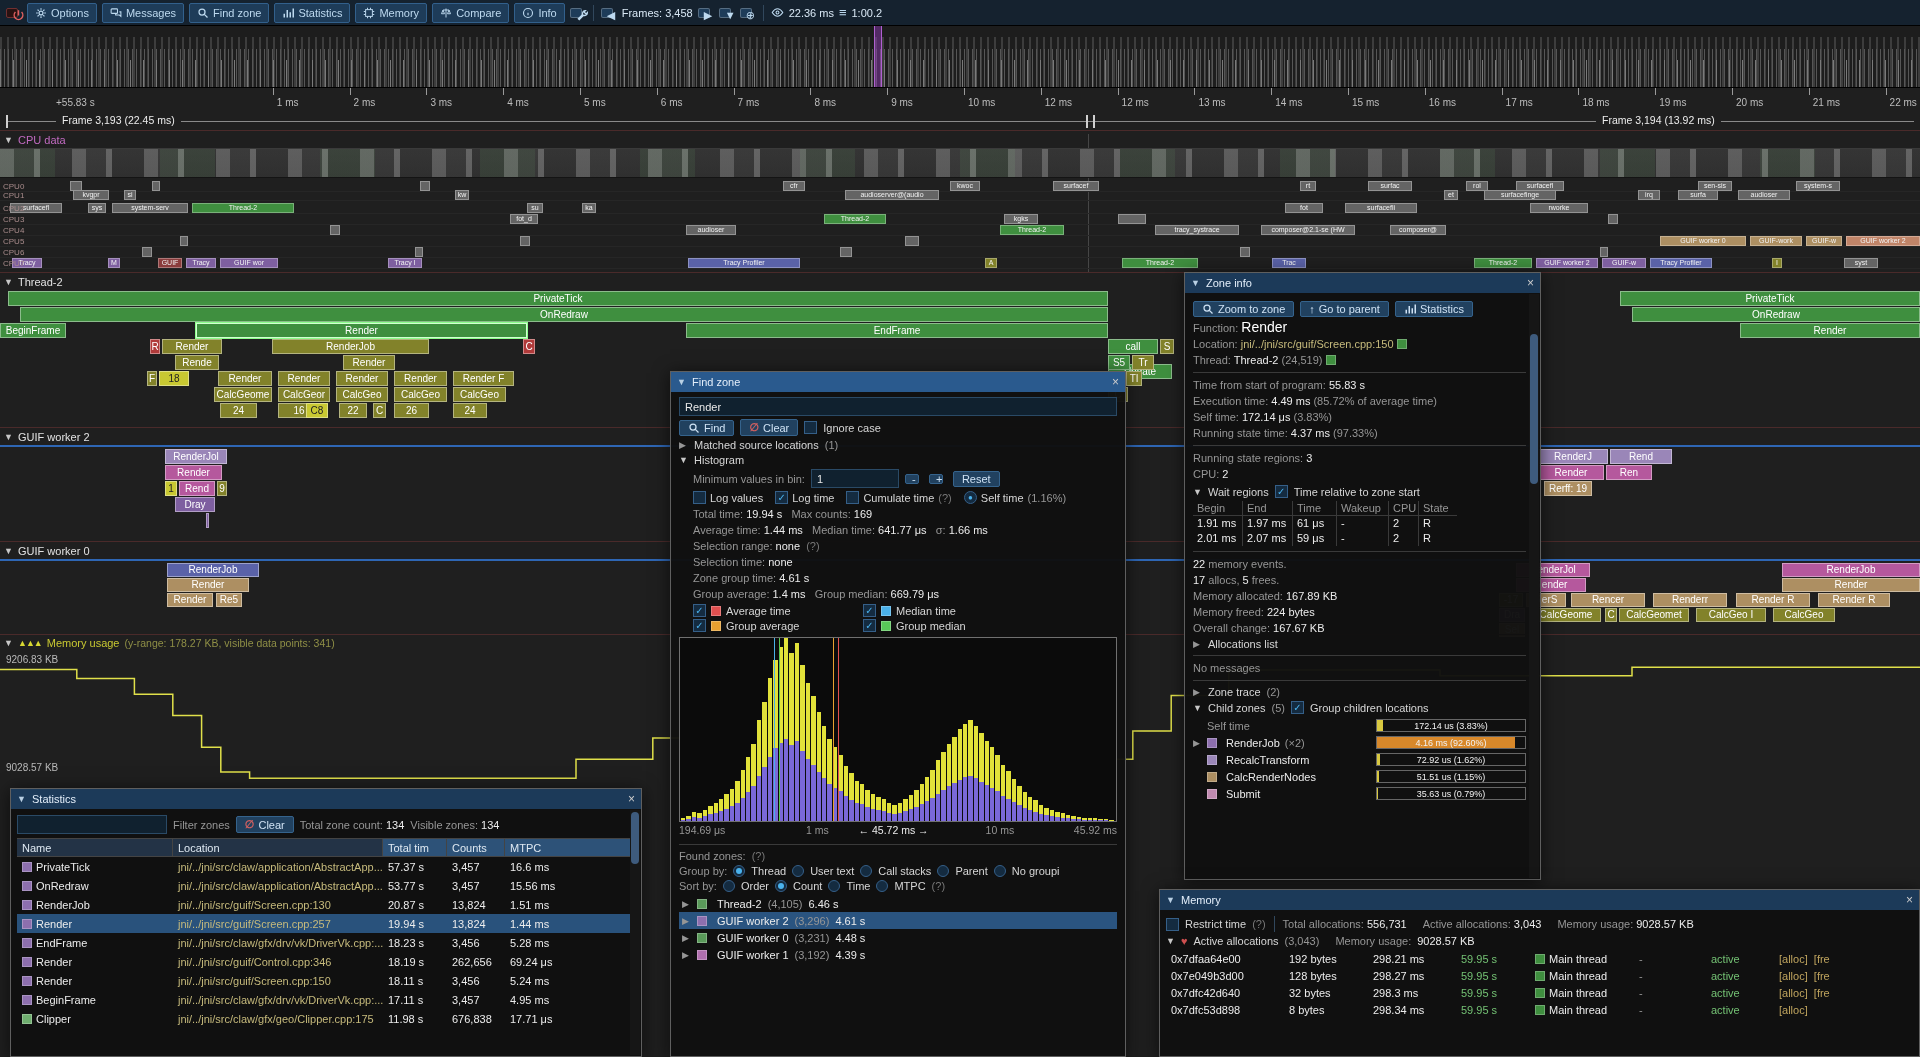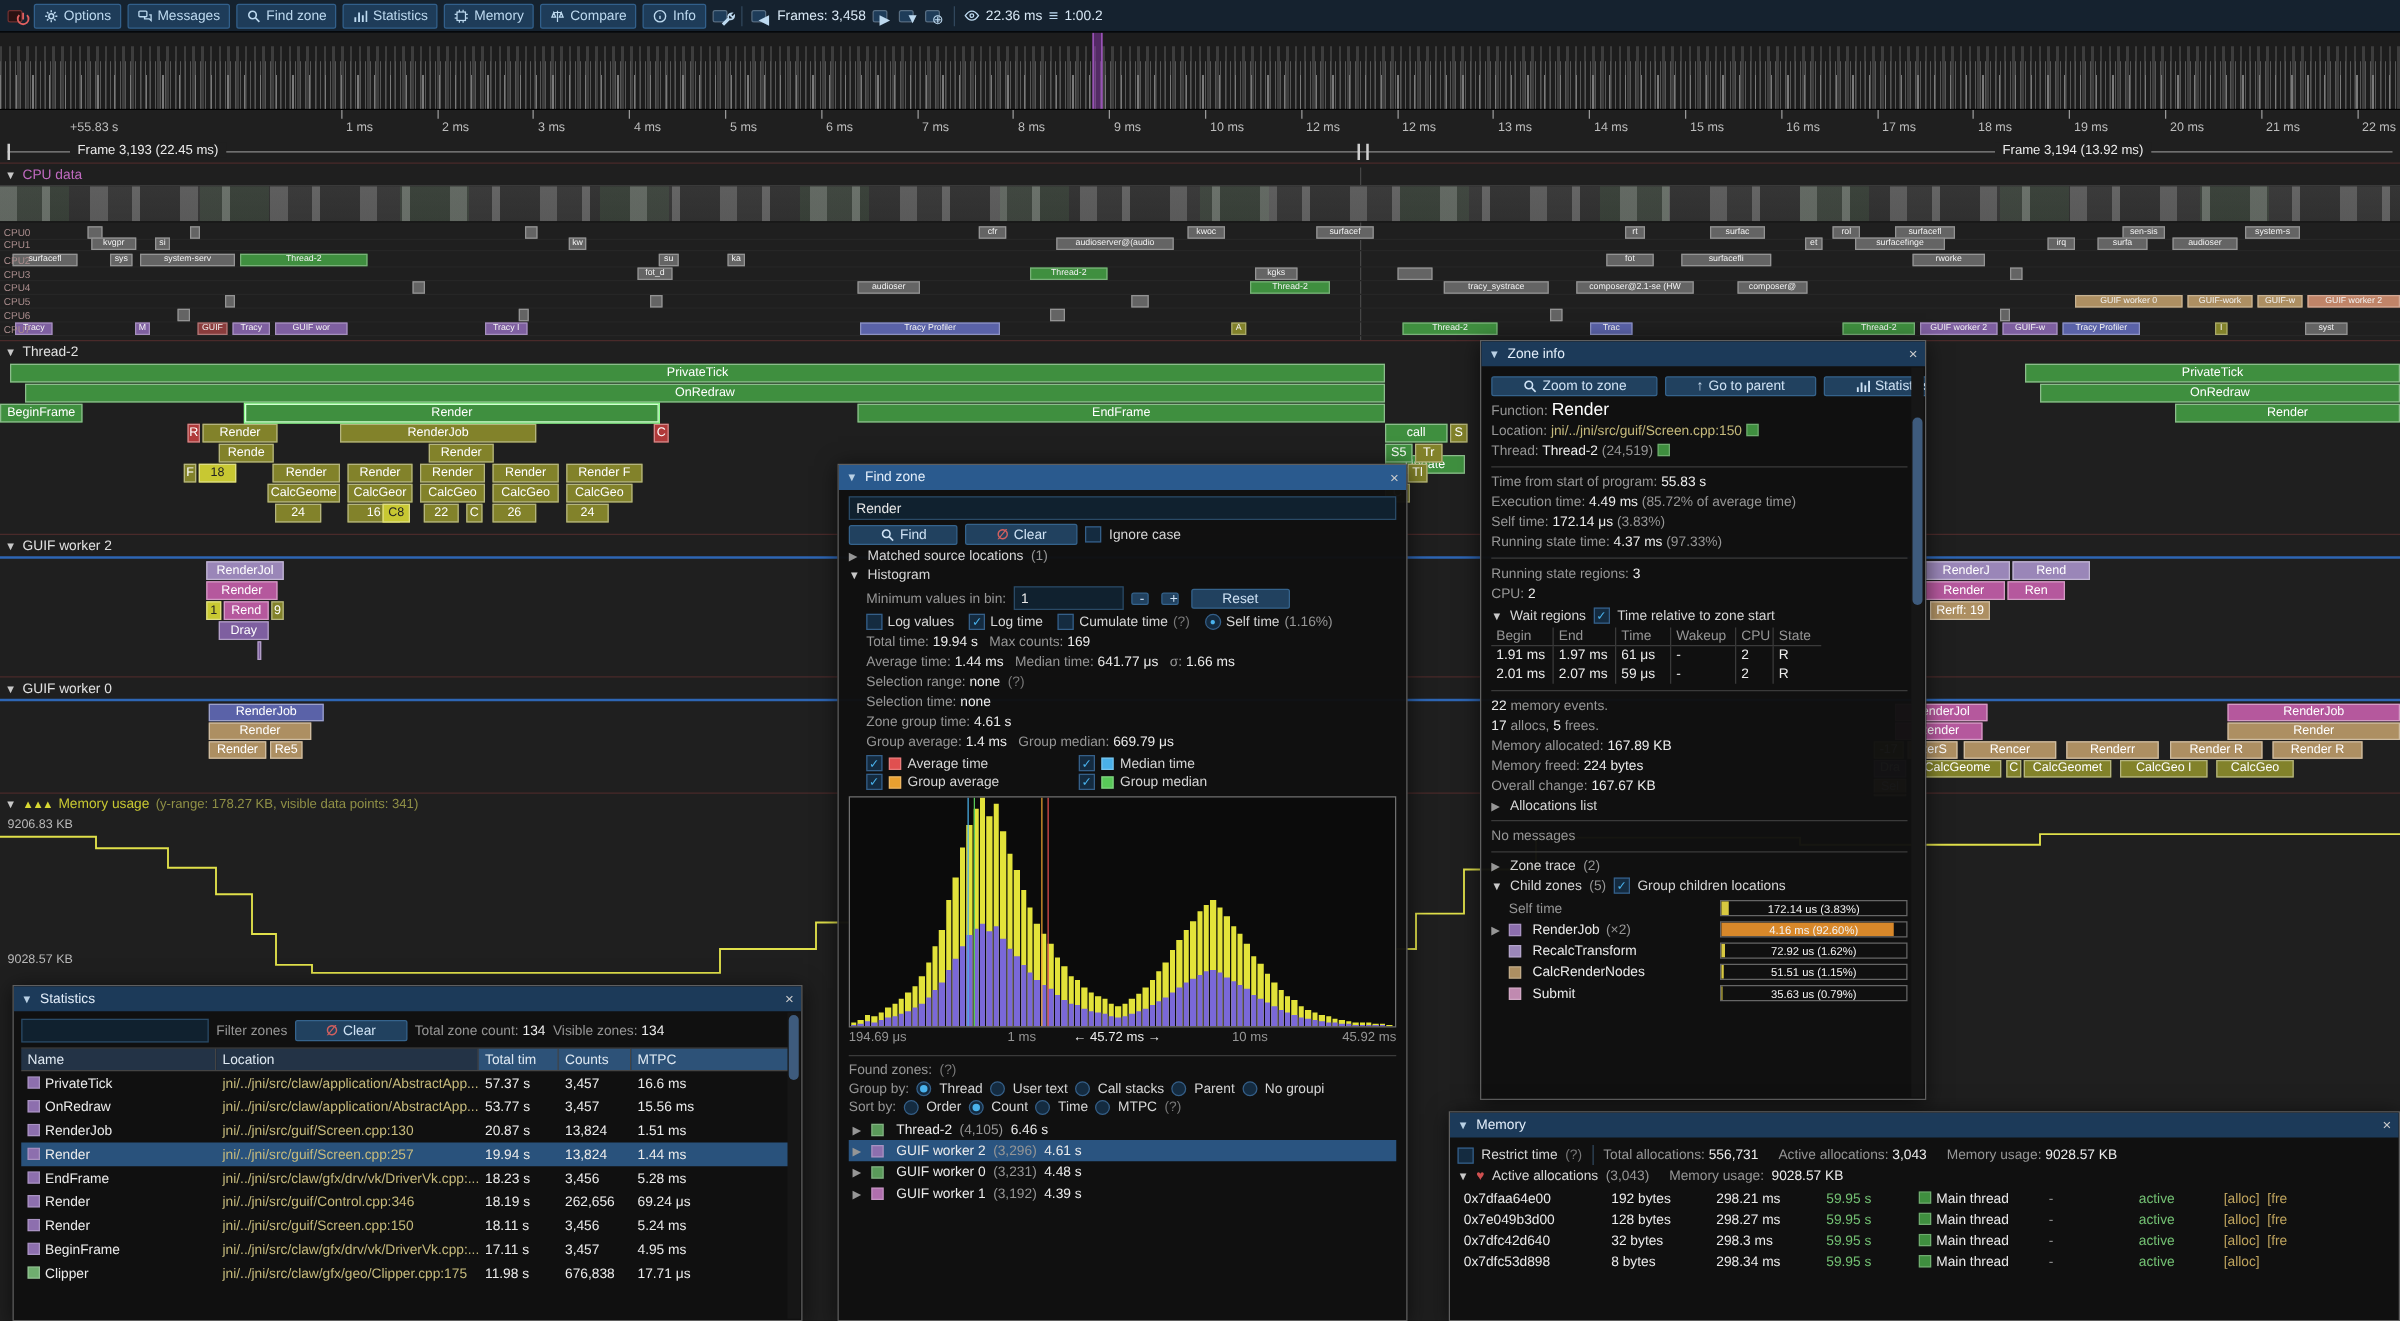--- a/index.html
+++ b/index.html
@@ -79,21 +79,21 @@
 .row{display:flex;align-items:center;gap:6px;margin:3px 0;white-space:nowrap}
 .iline{margin:2px 0;white-space:nowrap;line-height:14px}
 .sq{display:inline-block;width:10px;height:10px;margin-right:4px;vertical-align:-1px;border:1px solid rgba(255,255,255,.25)}
 .cb{width:13px;height:13px;min-width:13px;background:#142b40;border:1px solid #355f88;display:inline-flex;
     align-items:center;justify-content:center;font-size:10px;color:#4ab2ec;cursor:pointer}
 .cb.round{border-radius:50%;font-size:8px}
 .rad{width:12px;height:12px;min-width:12px;border-radius:50%;background:#142b40;border:1px solid #355f88;
      display:inline-flex;align-items:center;justify-content:center;cursor:pointer}
 .rad.on::after{content:"";width:6px;height:6px;border-radius:50%;background:#4ab2ec}
 .btn{display:inline-flex;align-items:center;gap:4px;background:#21415f;border:1px solid #35638c;border-radius:2px;
-     color:#cfe2f4;font-size:11px;padding:1px 24px;cursor:pointer;font-family:inherit;white-space:nowrap}
+     color:#cfe2f4;font-size:11px;padding:1px 8px;cursor:pointer;font-family:inherit;white-space:nowrap}
 .btn.sq{padding:1px 6px}
 .inp{background:#10212f;border:1px solid #2a4a66;color:#e8e8e8;font-size:11px;font-family:inherit;padding:1px 5px;height:19px}
 .hsep{height:1px;background:#3a3a3a;margin:5px 0}
 .slash{color:#d06060;font-weight:bold}
 
 #fz-hist{position:relative;height:185px;border:1px solid #707070;background:#0b0b0b;display:flex;
          align-items:flex-end;padding:0 1px;margin-top:4px;overflow:hidden}
 .hbar{flex:1;background:#e2e23a;position:relative;margin-right:1px;min-width:1px}
 .hbar-sel{position:absolute;left:0;right:0;bottom:0;background:#7a68d8}
 .hmark{position:absolute;top:0;bottom:0;width:1px;z-index:2}

